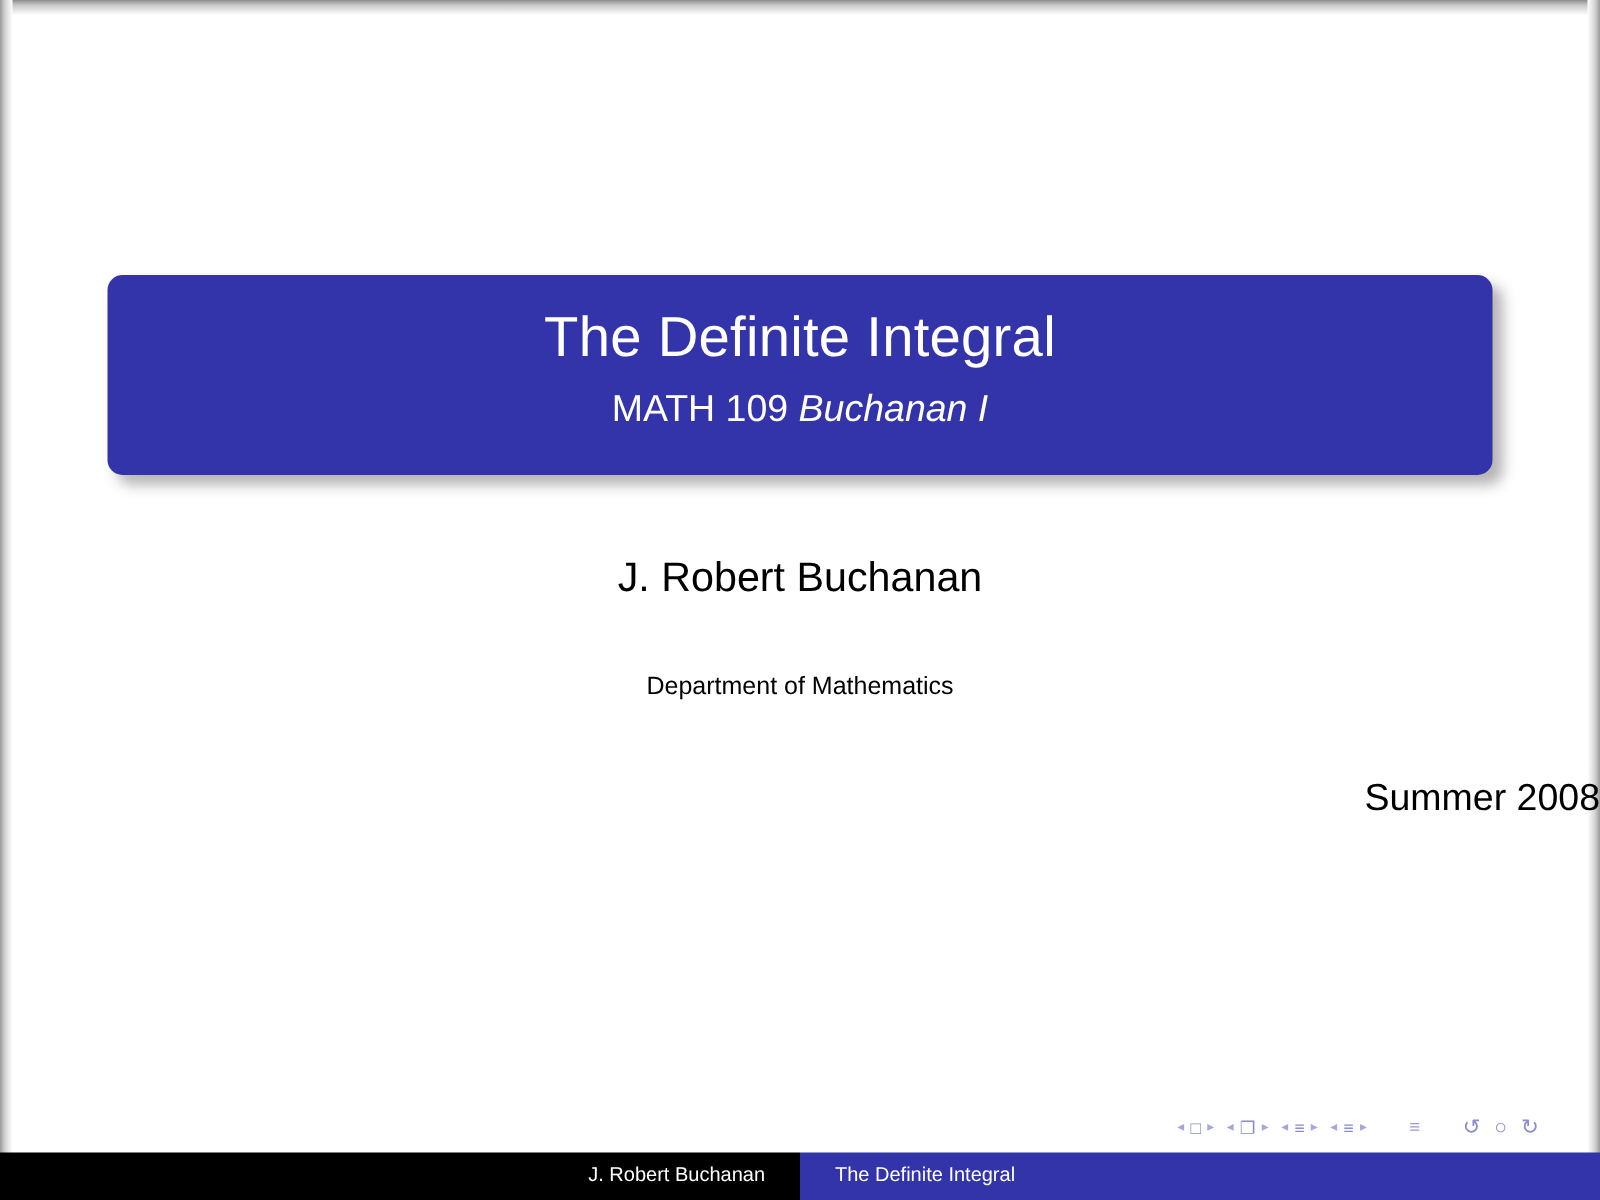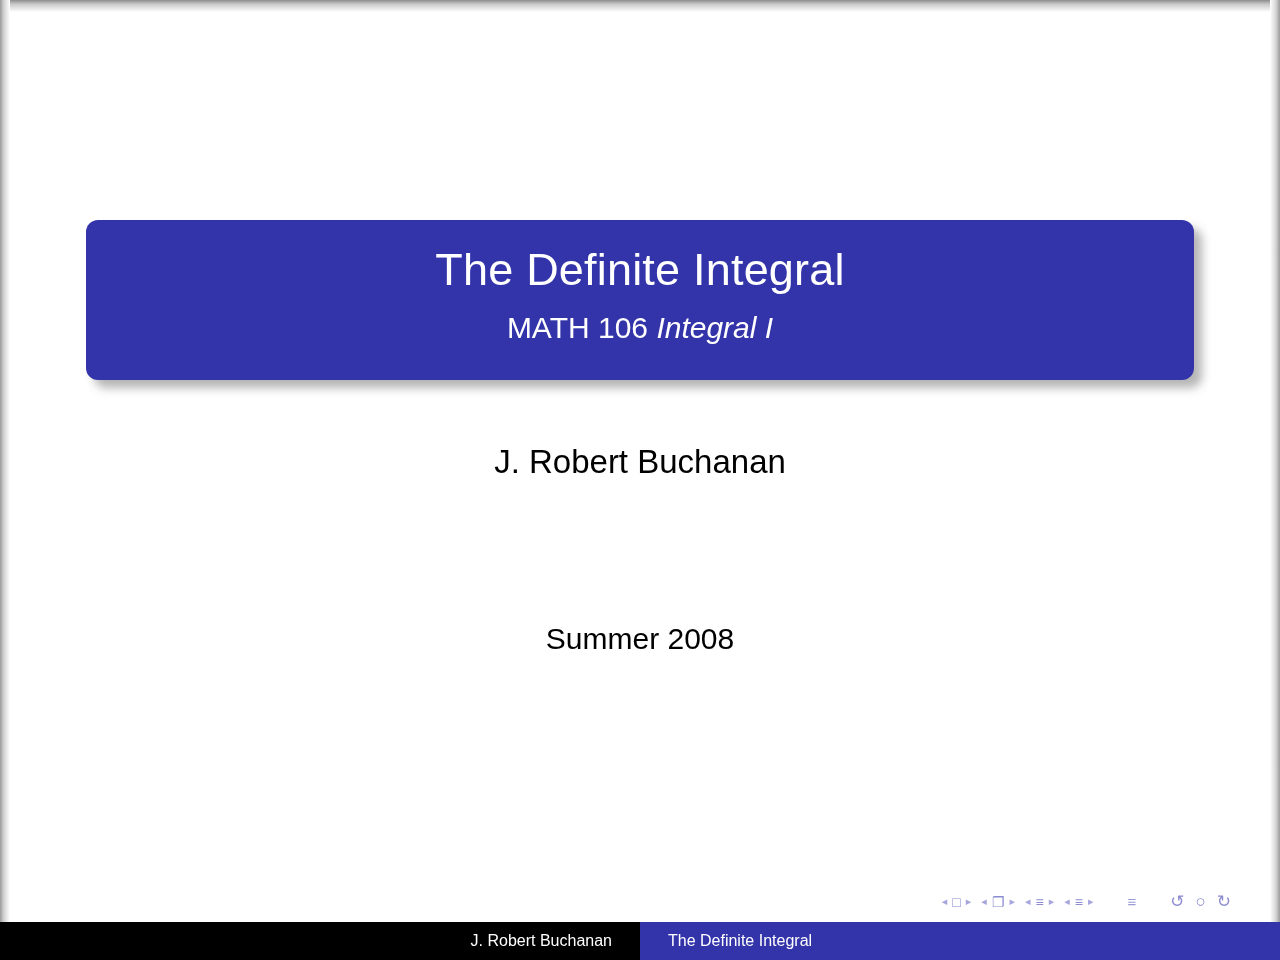--- a/index.html
+++ b/index.html
@@ -96,21 +96,21 @@
     width: 1280px;
     text-align: center;
     font-size: 20px;
     color: #000000;
   }
   .date {
     position: absolute;
     left: 0;
     top: 622px;
     width: 1280px;
-    text-align: center;
+    text-align: right;
     font-size: 30px;
     color: #000000;
   }
 
   
   .navsymbols {
     position: absolute;
     right: 48px;
     bottom: 48px;
     display: flex;
@@ -177,24 +177,25 @@
 <body>
 
 <div class="slide">
 
   <div class="top-edge"></div>
   <div class="left-edge"></div>
   <div class="right-edge"></div>
 
   <div class="title-block">
     <div class="title-main">The Definite Integral</div>
-    <div class="title-sub"><span>MATH 106 </span><span class="italic">Integral I</span></div>
+    <div class="title-sub"><span>MATH 109 </span><span class="italic">Buchanan I</span></div>
   </div>
 
   <div class="author">J. Robert Buchanan</div>
+  <div class="institute">Department of Mathematics</div>
   <div class="date">Summer 2008</div>
 
   <div class="navsymbols">
     <span class="navgroup">
       <span class="arrow">◂</span>
       <span class="glyph">□</span>
       <span class="arrow">▸</span>
     </span>
     <span class="navgroup">
       <span class="arrow">◂</span>

